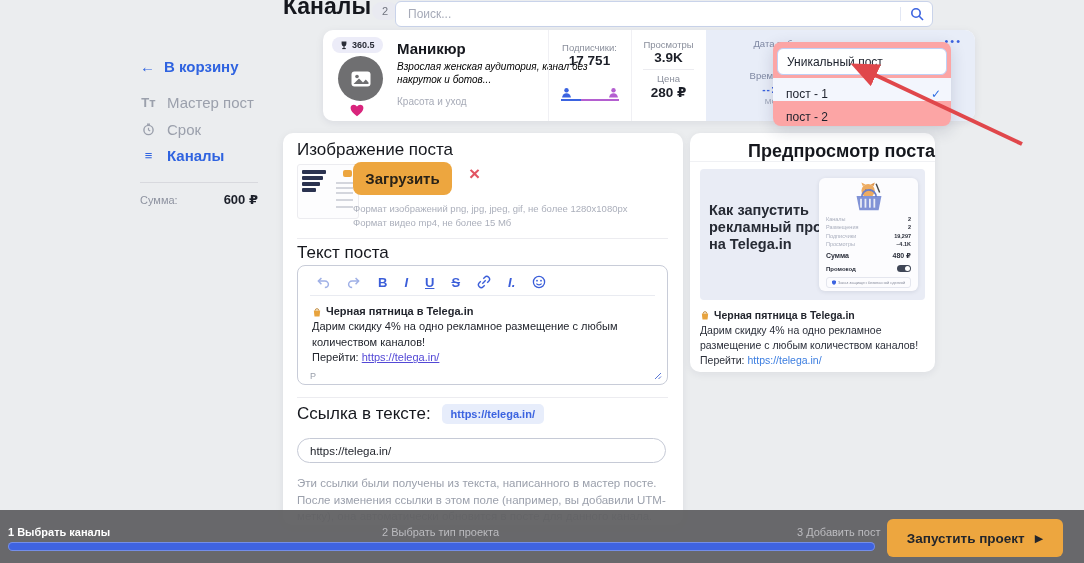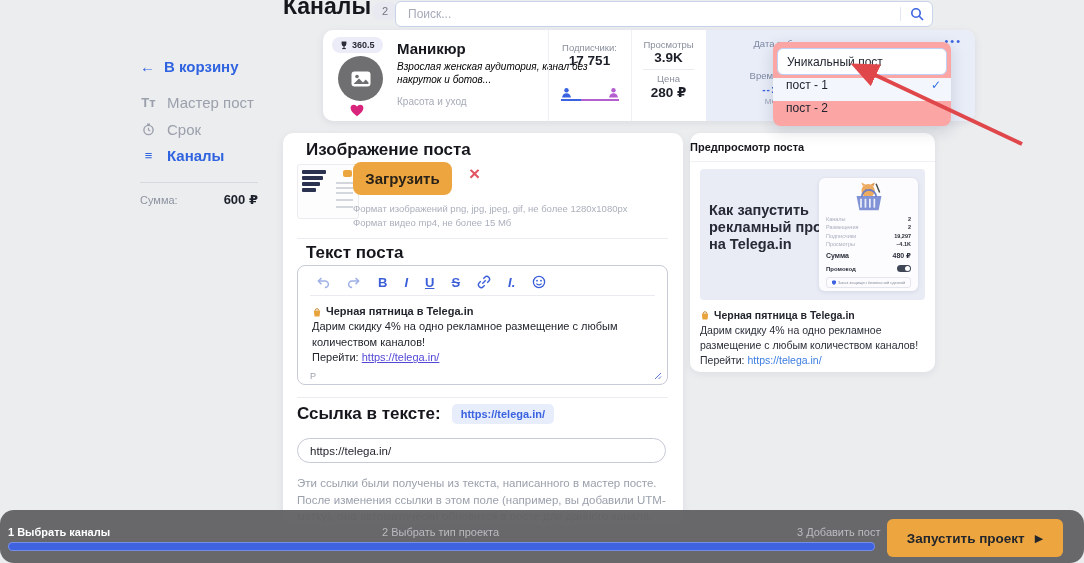--- a/index.html
+++ b/index.html
@@ -57,31 +57,31 @@
   .pub-value{font-size:11px;font-weight:800;color:#3b63e0;margin:3px 0 6px;}
   .pub-time{font-size:10px;font-weight:800;color:#3b63e0;letter-spacing:1px;margin:3px 0 2px;}
   .pub-msk{font-size:8px;color:#98a0b4;}
   .ch-dots{position:absolute;right:13px;top:5px;color:#3b63e0;font-size:11px;letter-spacing:2px;cursor:pointer;}
 
   
   .dd{position:absolute;left:773px;top:42px;width:178px;background:#fca5a5;border-radius:8px;
       box-shadow:0 5px 16px rgba(30,35,70,.16);z-index:40;padding:3px 0 2px;}
   .dd-first{margin:3px 4px;border:1px solid #bed0f6;border-radius:6px;height:25px;display:flex;
             align-items:center;padding:0 9px;font-size:12px;color:#1c212c;cursor:pointer;background:#fff;}
-  .dd-item{height:23px;display:flex;align-items:flex-start;justify-content:space-between;
+  .dd-item{height:23px;display:flex;align-items:flex-end;justify-content:space-between;
            padding:0 10px 0 13px;font-size:12px;color:#1c212c;cursor:pointer;}
   .dd-item.sel{background:#f3f6fd;}
   .dd-chk{color:#2f6fe4;font-size:12px;font-weight:800;}
 
   .pointer-arrow{position:absolute;left:0;top:0;z-index:45;pointer-events:none;}
 
   
   .form-card{position:absolute;left:283px;top:133px;width:400px;height:392px;background:#fff;
              border-radius:10px;box-shadow:0 2px 8px rgba(25,30,60,.07);z-index:10;}
-  .sec-title{position:absolute;left:23px;font-size:17px;font-weight:700;}
+  .sec-title{position:absolute;left:14px;font-size:17px;font-weight:400;}
   .thumb{position:absolute;left:14px;top:31px;width:62px;height:55px;background:#fdfdfe;
          border:1px solid #ececf0;border-radius:3px;padding:5px 4px;box-sizing:border-box;}
   .thumb .tl{height:3.5px;background:#2b3350;border-radius:1px;margin-bottom:2.5px;}
   .thumb .blob{position:absolute;right:6px;top:5px;width:9px;height:7px;background:#eda63f;border-radius:2px;}
   .thumb .gl{position:absolute;right:5px;width:17px;height:1.5px;background:#d4d6dd;}
   .up-btn{position:absolute;left:70px;top:29px;width:99px;height:33px;background:#eda63f;border:none;
           border-radius:8px;font-size:15px;font-weight:800;color:#292218;display:flex;align-items:center;
           justify-content:center;font-family:inherit;cursor:pointer;}
   .x-del{position:absolute;left:186px;top:31px;font-size:19px;font-weight:700;color:#e25563;cursor:pointer;line-height:1;}
   .im-hint{position:absolute;left:70px;font-size:9.5px;color:#abafbb;}
@@ -104,21 +104,21 @@
   .lk-row{position:absolute;left:14px;top:271px;display:flex;align-items:center;gap:11px;}
   .lk-badge{font-size:11px;font-weight:700;color:#3b63e0;background:#e7edfb;border-radius:5px;padding:4px 9px;}
   .lk-input{position:absolute;left:14px;top:305px;width:369px;height:25px;border:1px solid #c6cad6;
             border-radius:13px;font-size:11.5px;color:#23262e;padding:0 12px;box-sizing:border-box;
             font-family:inherit;outline:none;background:#fff;}
   .lk-hint{position:absolute;left:14px;top:342px;width:378px;font-size:11.5px;color:#9ba0ac;line-height:1.45;}
 
   
   .pv-card{position:absolute;left:690px;top:133px;width:245px;height:239px;background:#fff;
            border-radius:10px;box-shadow:0 2px 8px rgba(25,30,60,.07);z-index:10;}
-  .pv-head{position:absolute;top:8px;width:100%;text-align:left;font-size:11px;font-weight:800;}
+  .pv-head{position:absolute;top:8px;width:100%;text-align:right;font-size:18px;font-weight:800;}
   .pv-sep{position:absolute;top:28px;left:0;right:0;border-top:1px solid #f0f1f4;}
   .pv-img{position:absolute;left:10px;top:36px;width:225px;height:131px;background:#e9ecf5;border-radius:4px;}
   .pv-headline{position:absolute;left:9px;top:33px;width:152px;font-size:14.5px;font-weight:800;
                color:#262a34;line-height:1.18;}
   .mini{position:absolute;right:7px;top:9px;width:99px;height:113px;background:#fcfcfe;border-radius:6px;
         box-shadow:0 1px 4px rgba(20,25,60,.10);padding:3px 7px;box-sizing:border-box;}
   .mini-illust{display:flex;justify-content:center;margin-bottom:1px;}
   .mini-row{display:flex;justify-content:space-between;font-size:5.5px;color:#a9aebd;margin-top:2.5px;}
   .mini-row b{color:#2a2e3a;}
   .mini-sum{display:flex;justify-content:space-between;font-size:7px;font-weight:800;color:#2a2e3a;margin-top:5px;}
@@ -128,21 +128,21 @@
   .toggle::after{content:"";position:absolute;right:1px;top:1px;width:5px;height:5px;border-radius:50%;background:#fff;}
   .mini-secure{margin-top:5px;border:1px solid #e4e6ee;border-radius:3px;padding:2px;font-size:4px;
                color:#8b90a0;display:flex;align-items:center;gap:2px;justify-content:center;}
   .pv-text{position:absolute;left:10px;top:176px;width:226px;}
   .pv-title{font-size:10.5px;font-weight:800;color:#23262e;display:flex;gap:4px;align-items:center;}
   .pv-body{font-size:10.5px;color:#2b2f3a;line-height:1.45;margin-top:2px;}
   .pv-linkrow{font-size:10.5px;color:#2b2f3a;margin-top:1px;}
   .pv-link{color:#3b7de0;cursor:pointer;}
 
   
-  .footer{position:absolute;left:0;top:510px;width:1084px;height:53px;background:rgba(97,97,99,.95);z-index:60;border-radius:14px;}
+  .footer{position:absolute;left:0;top:510px;width:1084px;height:53px;background:rgba(97,97,99,.95);z-index:60;}
   .ft-step{position:absolute;top:16px;font-size:11px;color:#bcbcc0;}
   .ft-step.active{font-weight:800;color:#fff;}
   #ft-s1{left:8px;} #ft-s2{left:382px;} #ft-s3{left:797px;}
   .ft-progress{position:absolute;left:8px;top:32px;height:9px;border-radius:5px;background:#3f63e0;
                box-shadow:inset 0 0 0 1px rgba(255,255,255,.28);}
   .launch{position:absolute;left:887px;top:9px;width:176px;height:38px;background:#eda63f;border:none;
           border-radius:6px;font-size:13.5px;font-weight:800;color:#23262c;display:flex;align-items:center;
           justify-content:center;gap:10px;font-family:inherit;cursor:pointer;}
   .launch .play{font-size:11px;}
 </style>

